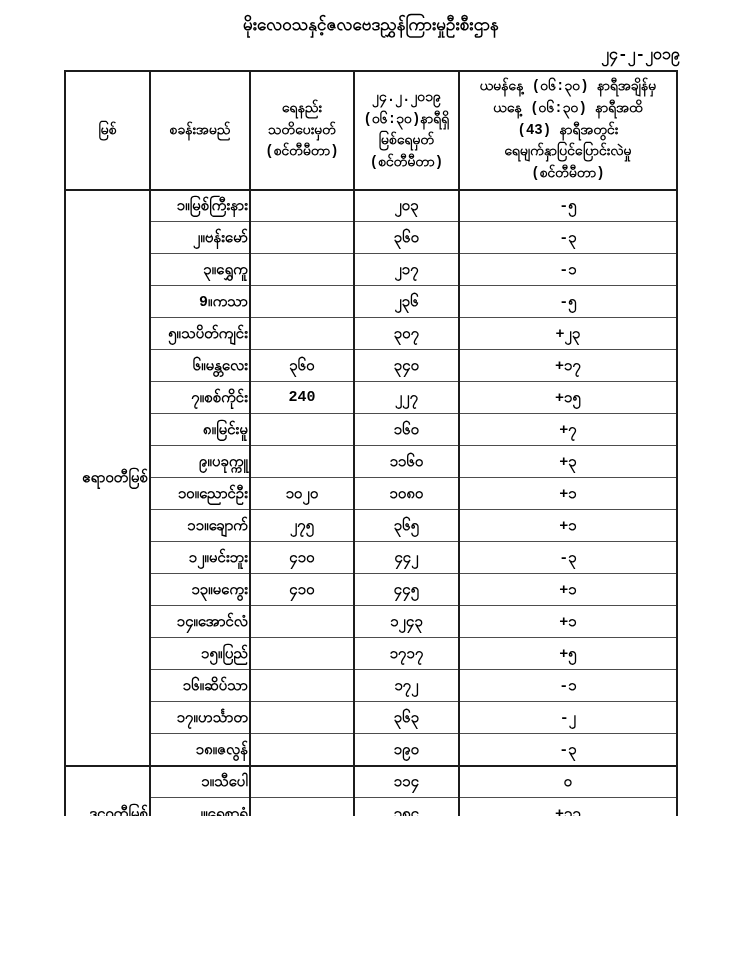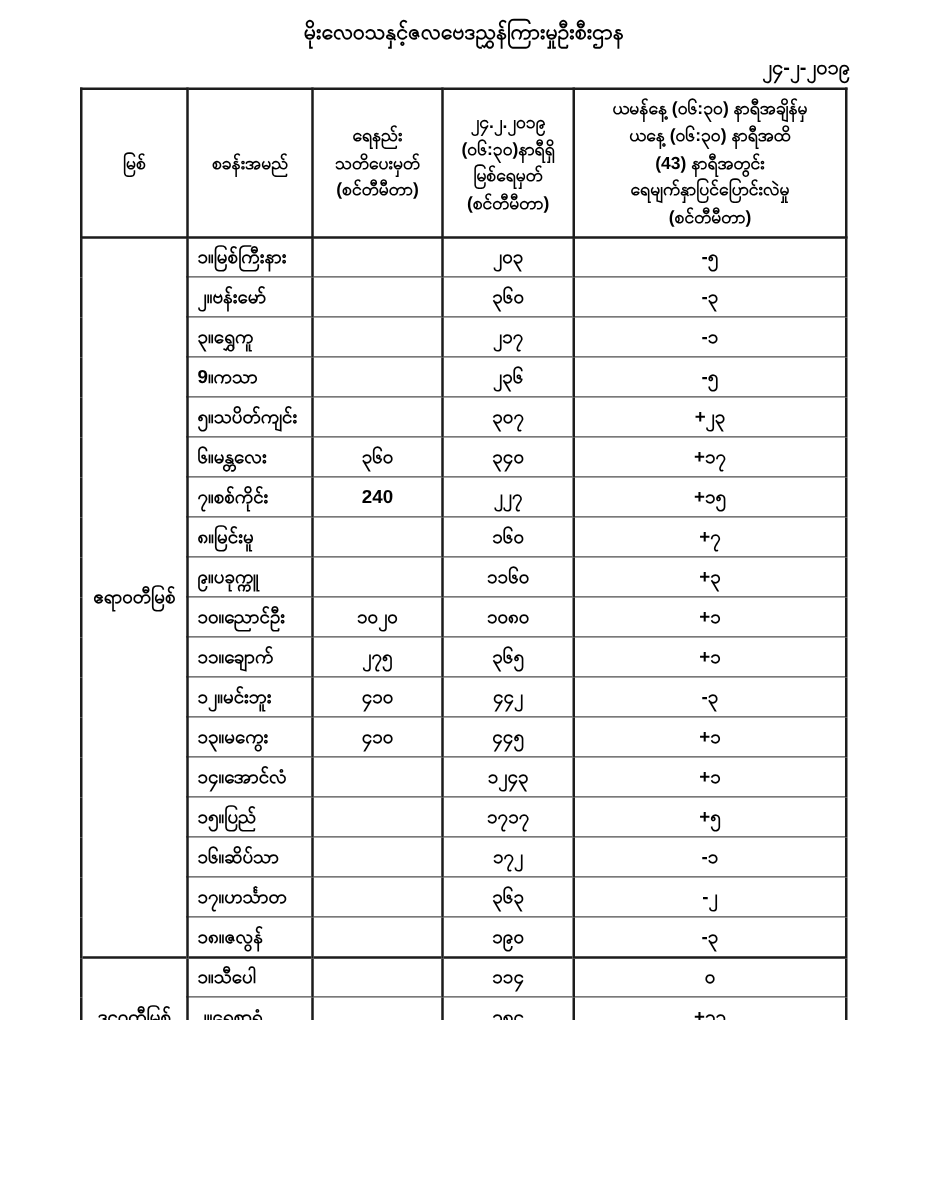--- a/index.html
+++ b/index.html
@@ -1,21 +1,21 @@
 <!DOCTYPE html>
 <html><head>
 <meta charset="utf-8">
 <style>
   html, body { margin: 0; padding: 0; background: #ffffff; }
   .page {
     width: 742px;
     height: 816px;
     background: #ffffff;
     color: #000;
-    font-family: Liberation Sans, sans-serif;
+    font-family: Liberation Mono, monospace;
     position: relative;
     overflow: hidden;
     box-sizing: border-box;
     padding-top: 12px;
   }
   .title-block { text-align: center; font-weight: 700; font-size: 17px; line-height: 1.7; }
   .title-line { white-space: nowrap; }
   .date-line {
     width: 618px;
     margin: 2px auto 3px auto;
@@ -52,25 +52,25 @@
     border-top: 1px solid #4d4d4d;
     border-bottom: 1px solid #4d4d4d;
     height: 32px;
     font-size: 15px;
     font-weight: 600;
     vertical-align: middle;
   }
   tbody tr.group-start td { border-top: 2px solid #1c1c1c; }
   tbody tr:last-child td { border-bottom: 2px solid #22c55e; }
   td.river {
-    text-align: center;
+    text-align: right;
     vertical-align: middle;
     font-size: 15px;
   }
-  td.station { text-align: left; padding-left: 7px; margin-top: 33px; }
+  td.station { text-align: right; padding-left: 7px; margin-top: 33px; }
   td.num { text-align: center; }
 </style>
 </head>
 <body>
 
 <div class="page">
 
   <div class="title-block">
     <div class="title-line">မိုးလေဝသနှင့်ဇလဗေဒညွှန်ကြားမှုဦးစီးဌာန</div>
   </div>

